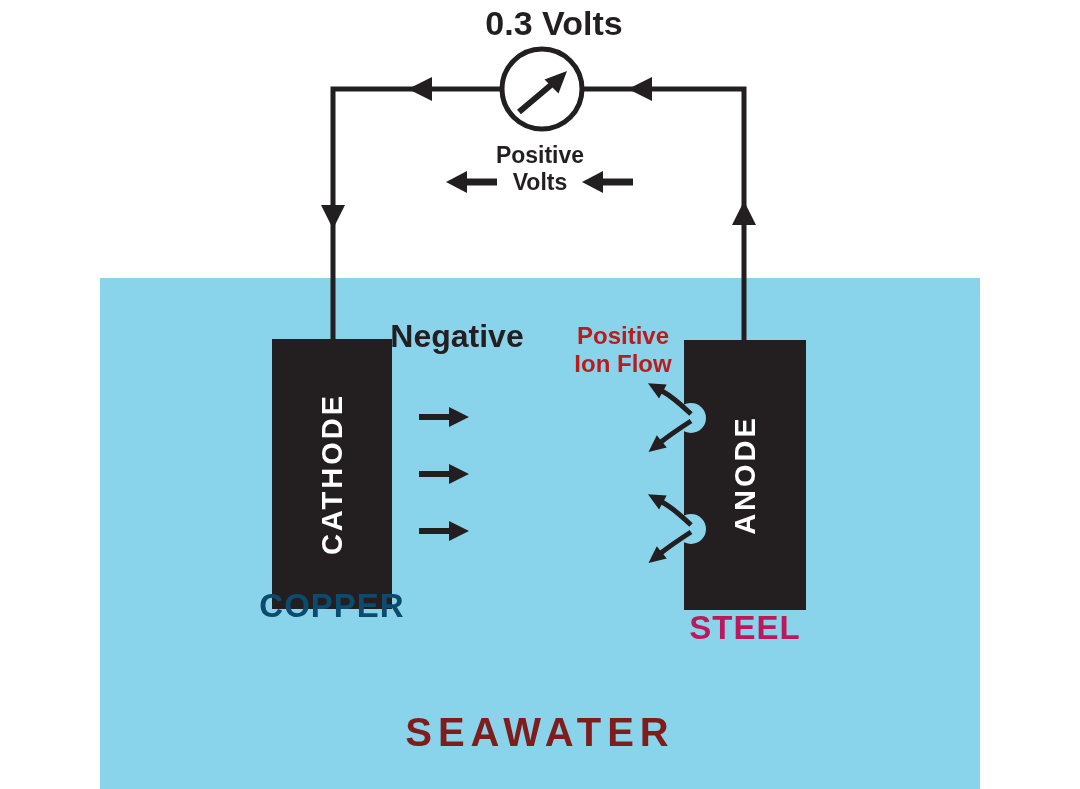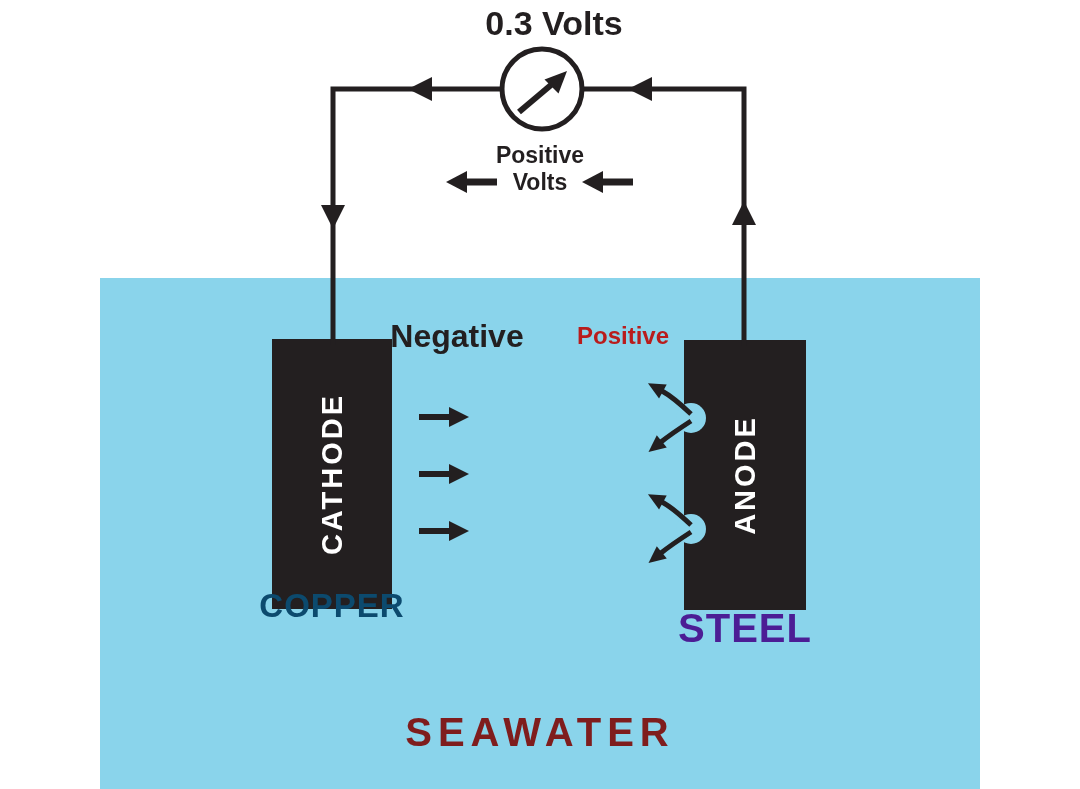--- a/index.html
+++ b/index.html
@@ -45,21 +45,21 @@
   #positive-ions-label {
     left: 533px; top: 322px; width: 180px;
     font-size: 24px; color: #b91c1c;
   }
   #copper-label {
     left: 242px; top: 592px; width: 180px;
     font-size: 33px; color: #0c4a6e; letter-spacing: 1px;
   }
   #steel-label {
     left: 655px; top: 614px; width: 180px;
-    font-size: 40px; color: #4c1d95; letter-spacing: 1px;
+    font-size: 33px; color: #be185d; letter-spacing: 1px;
   }
   #seawater-label {
     left: 100px; top: 710px; width: 880px;
     font-size: 40px; color: #7f1d1d; letter-spacing: 6px;
     text-align: center; font-weight: 700;
   }
   #diagram-overlay {
     position: absolute; left: 0; top: 0; width: 1080px; height: 789px;
     pointer-events: none;
   }
@@ -139,20 +139,21 @@
     <div>Positive</div>
     <div>Volts</div>
   </div>
 
   <div id="negative-ions-label" class="abs lbl">
     <div>Negative</div>
   </div>
 
   <div id="positive-ions-label" class="abs lbl">
     <div>Positive</div>
+    <div>Ion Flow</div>
   </div>
 
   <div id="copper-label" class="abs lbl">COPPER</div>
   <div id="steel-label" class="abs lbl">STEEL</div>
 
   <div id="seawater-label" class="abs">SEAWATER</div>
 
 </div>
 
 </body></html>

